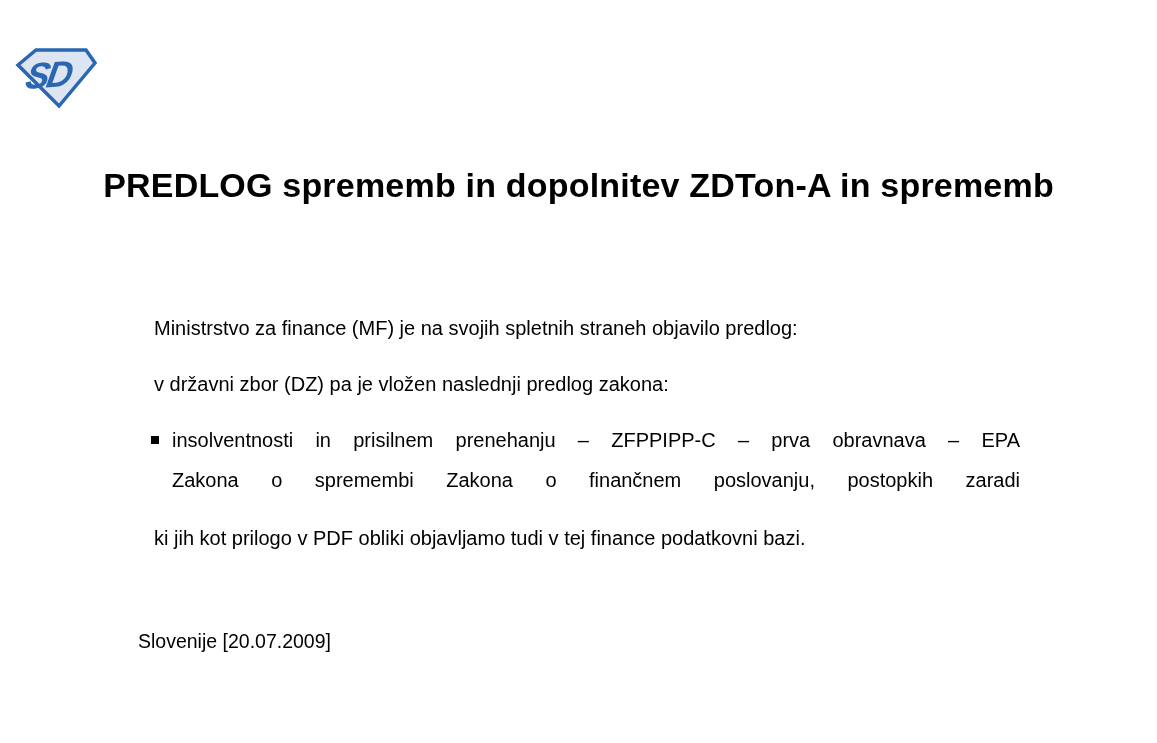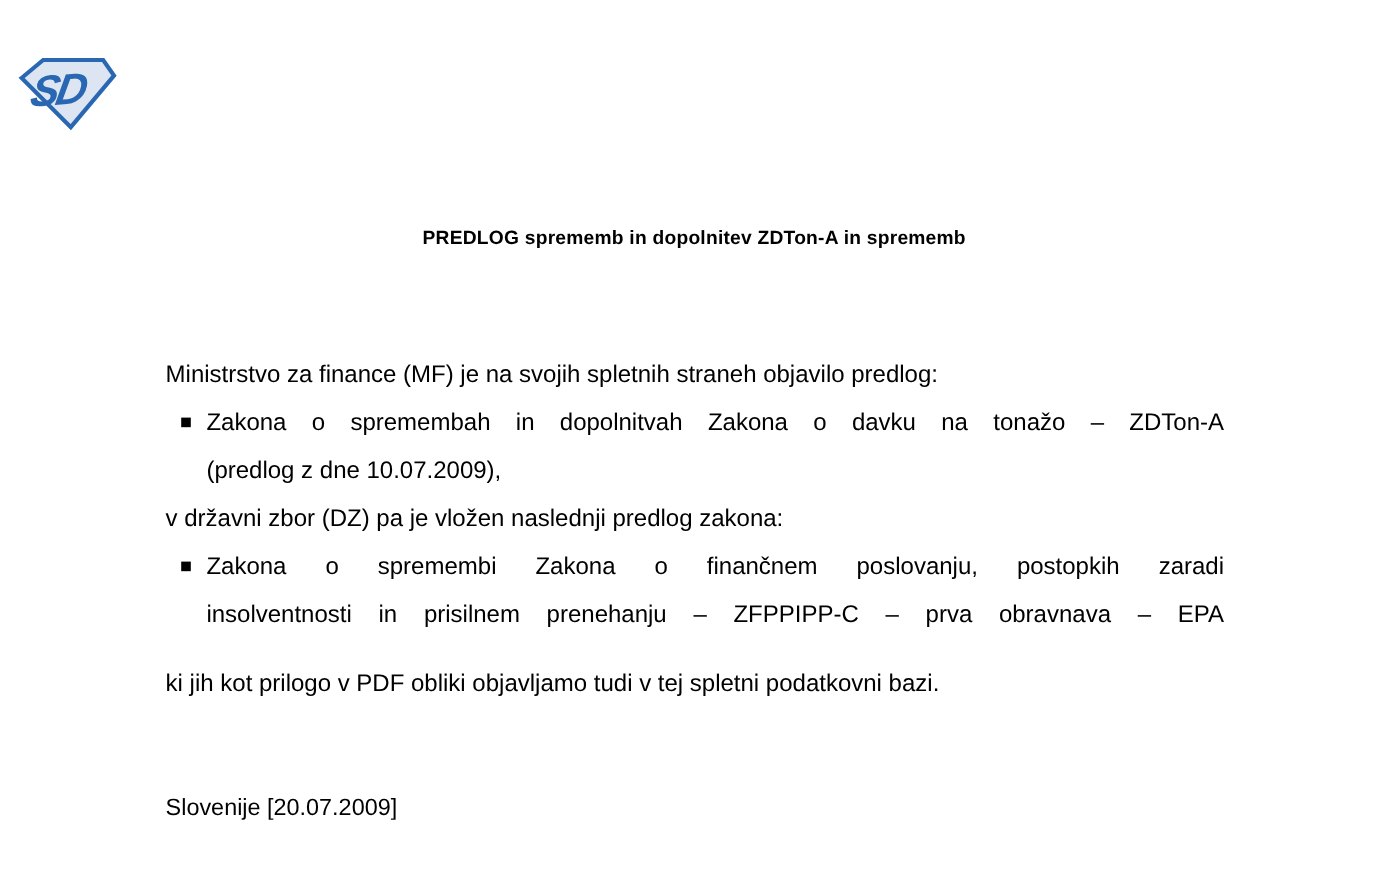--- a/index.html
+++ b/index.html
@@ -10,32 +10,32 @@
     overflow: hidden;
     font-family: "Liberation Sans", sans-serif;
     color: #000000;
   }
   .page { position: relative; width: 1157px; height: 743px; background: #ffffff; }
 
   .logo { position: absolute; left: 14px; top: 47px; width: 84px; height: 62px; }
   .logo svg { overflow: visible; display: block; }
 
   .title {
-    position: absolute; left: 0; top: 183px; width: 100%;
+    position: absolute; left: 0; top: 169px; width: 100%;
     margin: 0; text-align: center;
-    font-size: 16px; font-weight: 700; line-height: 32px;
+    font-size: 34px; font-weight: 700; line-height: 32px;
     letter-spacing: 0.2px;
   }
   .title .tline { display: block; }
 
   .content {
     position: absolute; left: 138px; top: 292px; width: 882px;
     font-size: 20px;
   }
-  .para { margin: 0; line-height: 40px; }
+  .para { margin: 16px; line-height: 40px; }
   .bullet { position: relative; padding-left: 34px; }
   .bullet .marker {
     position: absolute; left: 13px; top: 16px;
     width: 8px; height: 8px; background: #000000;
   }
   .line { line-height: 40px; }
   .stretch { text-align: justify; text-align-last: justify; }
   .closing { margin-top: 18px; }
 
   .source { margin-top: 72px; font-size: 19.5px; line-height: 23px; }
@@ -54,34 +54,29 @@
   </div>
 
   <h1 class="title">
     <span class="tline">PREDLOG sprememb in dopolnitev ZDTon-A in sprememb</span>
   </h1>
 
   <div class="content">
 
     <p class="para">Ministrstvo za finance (MF) je na svojih spletnih straneh objavilo predlog:</p>
 
-    <div class="bullet">
-      <span class="marker"></span>
-      <div class="line stretch">Zakona o spremembah in dopolnitvah Zakona o davku na tonažo – ZDTon-A</div>
-      <div class="line">(predlog z dne 10.07.2009),</div>
-    </div>
 
     <p class="para">v državni zbor (DZ) pa je vložen naslednji predlog zakona:</p>
 
     <div class="bullet">
       <span class="marker"></span>
+      <div class="line stretch">insolventnosti in prisilnem prenehanju – ZFPPIPP-C – prva obravnava – EPA</div>
       <div class="line stretch">Zakona o spremembi Zakona o finančnem poslovanju, postopkih zaradi</div>
-      <div class="line stretch">insolventnosti in prisilnem prenehanju – ZFPPIPP-C – prva obravnava – EPA</div>
     </div>
 
-    <p class="para closing">ki jih kot prilogo v PDF obliki objavljamo tudi v tej spletni podatkovni bazi.</p>
+    <p class="para closing">ki jih kot prilogo v PDF obliki objavljamo tudi v tej finance podatkovni bazi.</p>
 
     <div class="source">
       <div class="sline">Slovenije [20.07.2009]</div>
     </div>
 
   </div>
 </div>
 
 </body></html>

